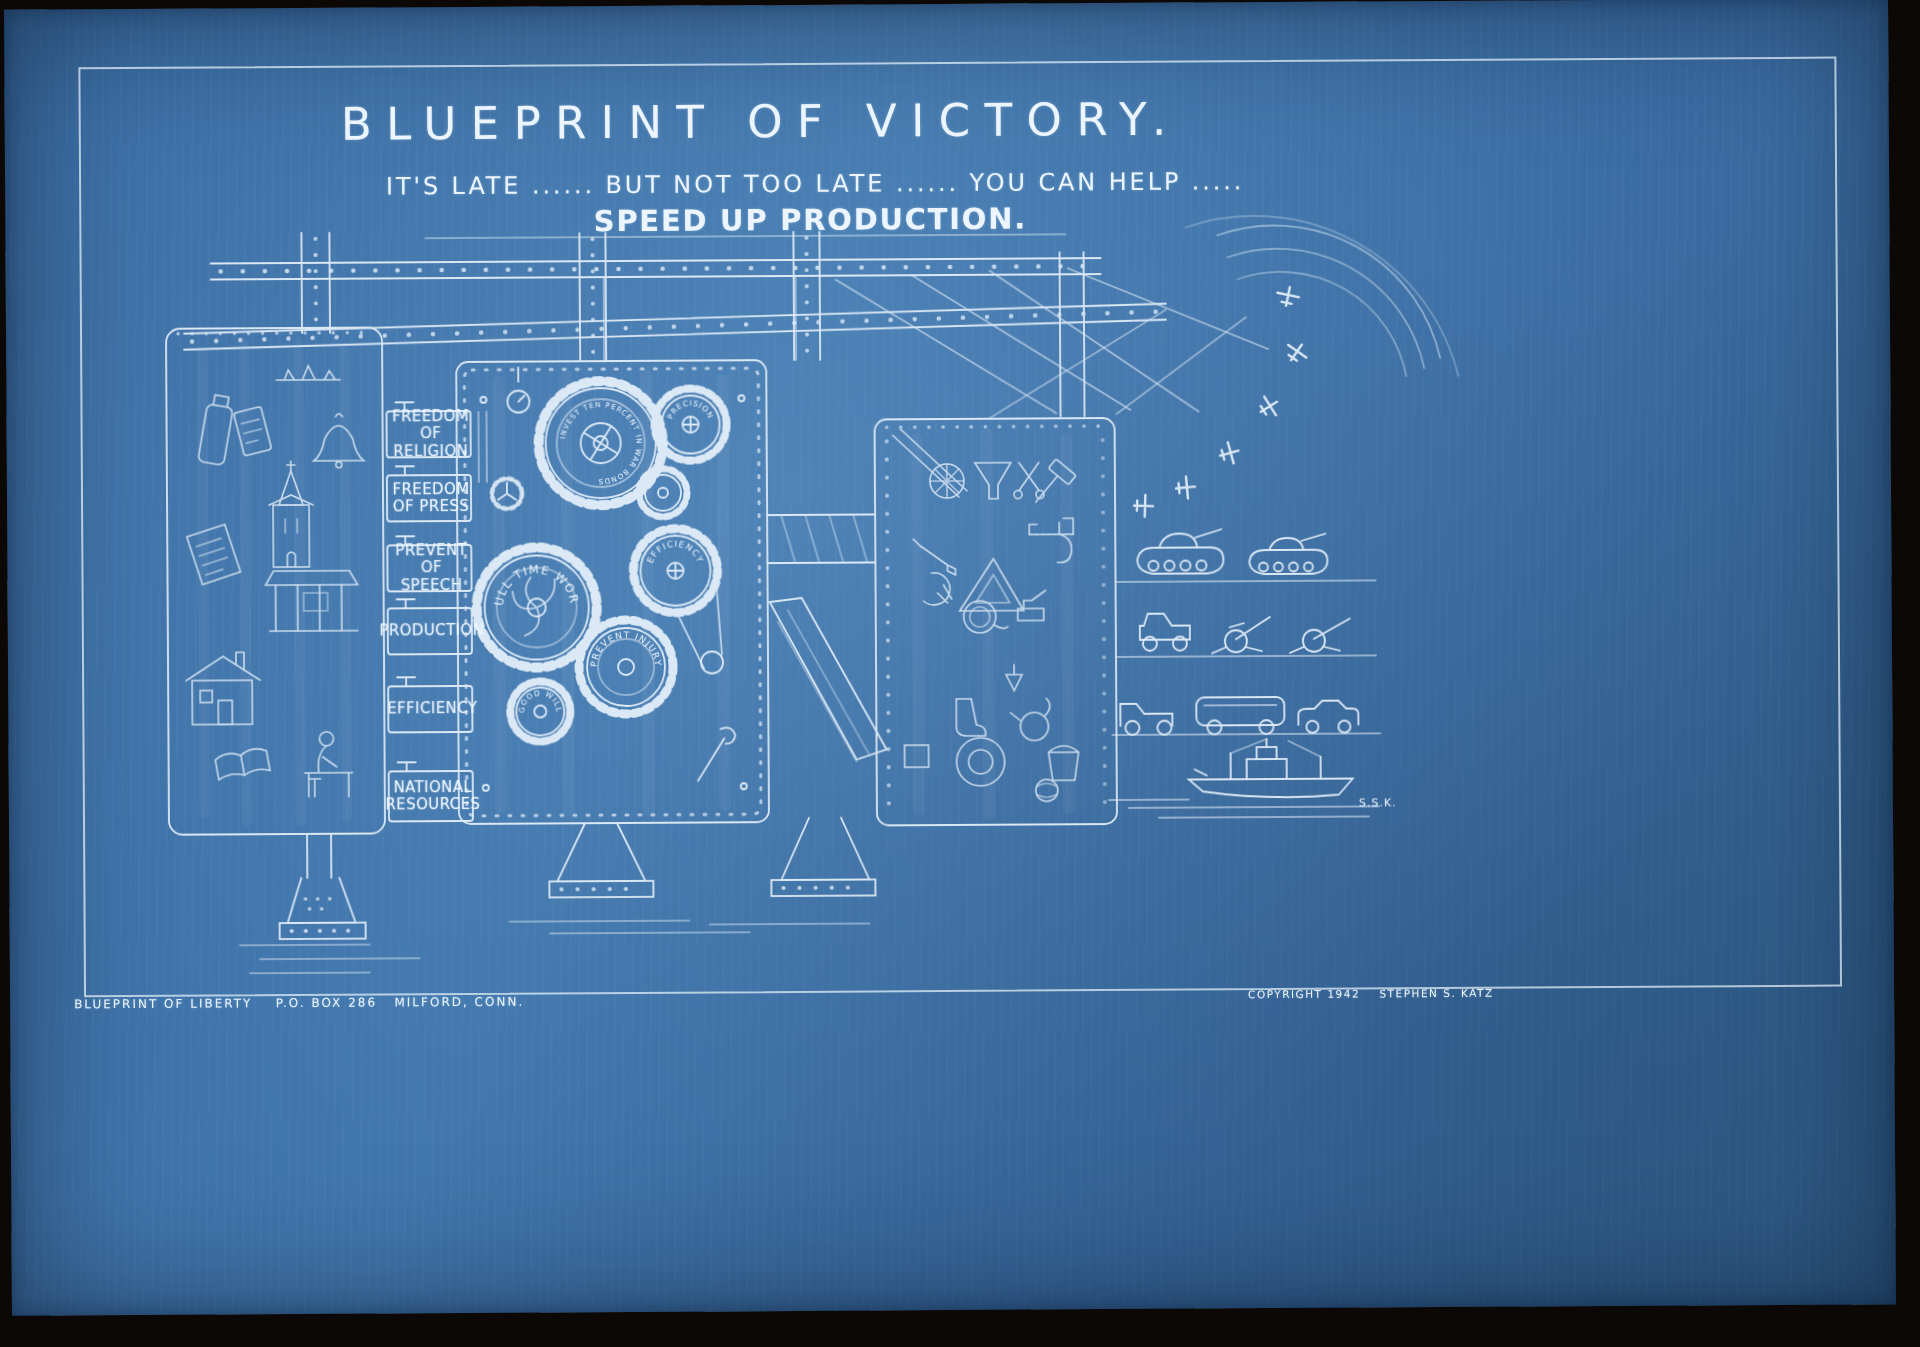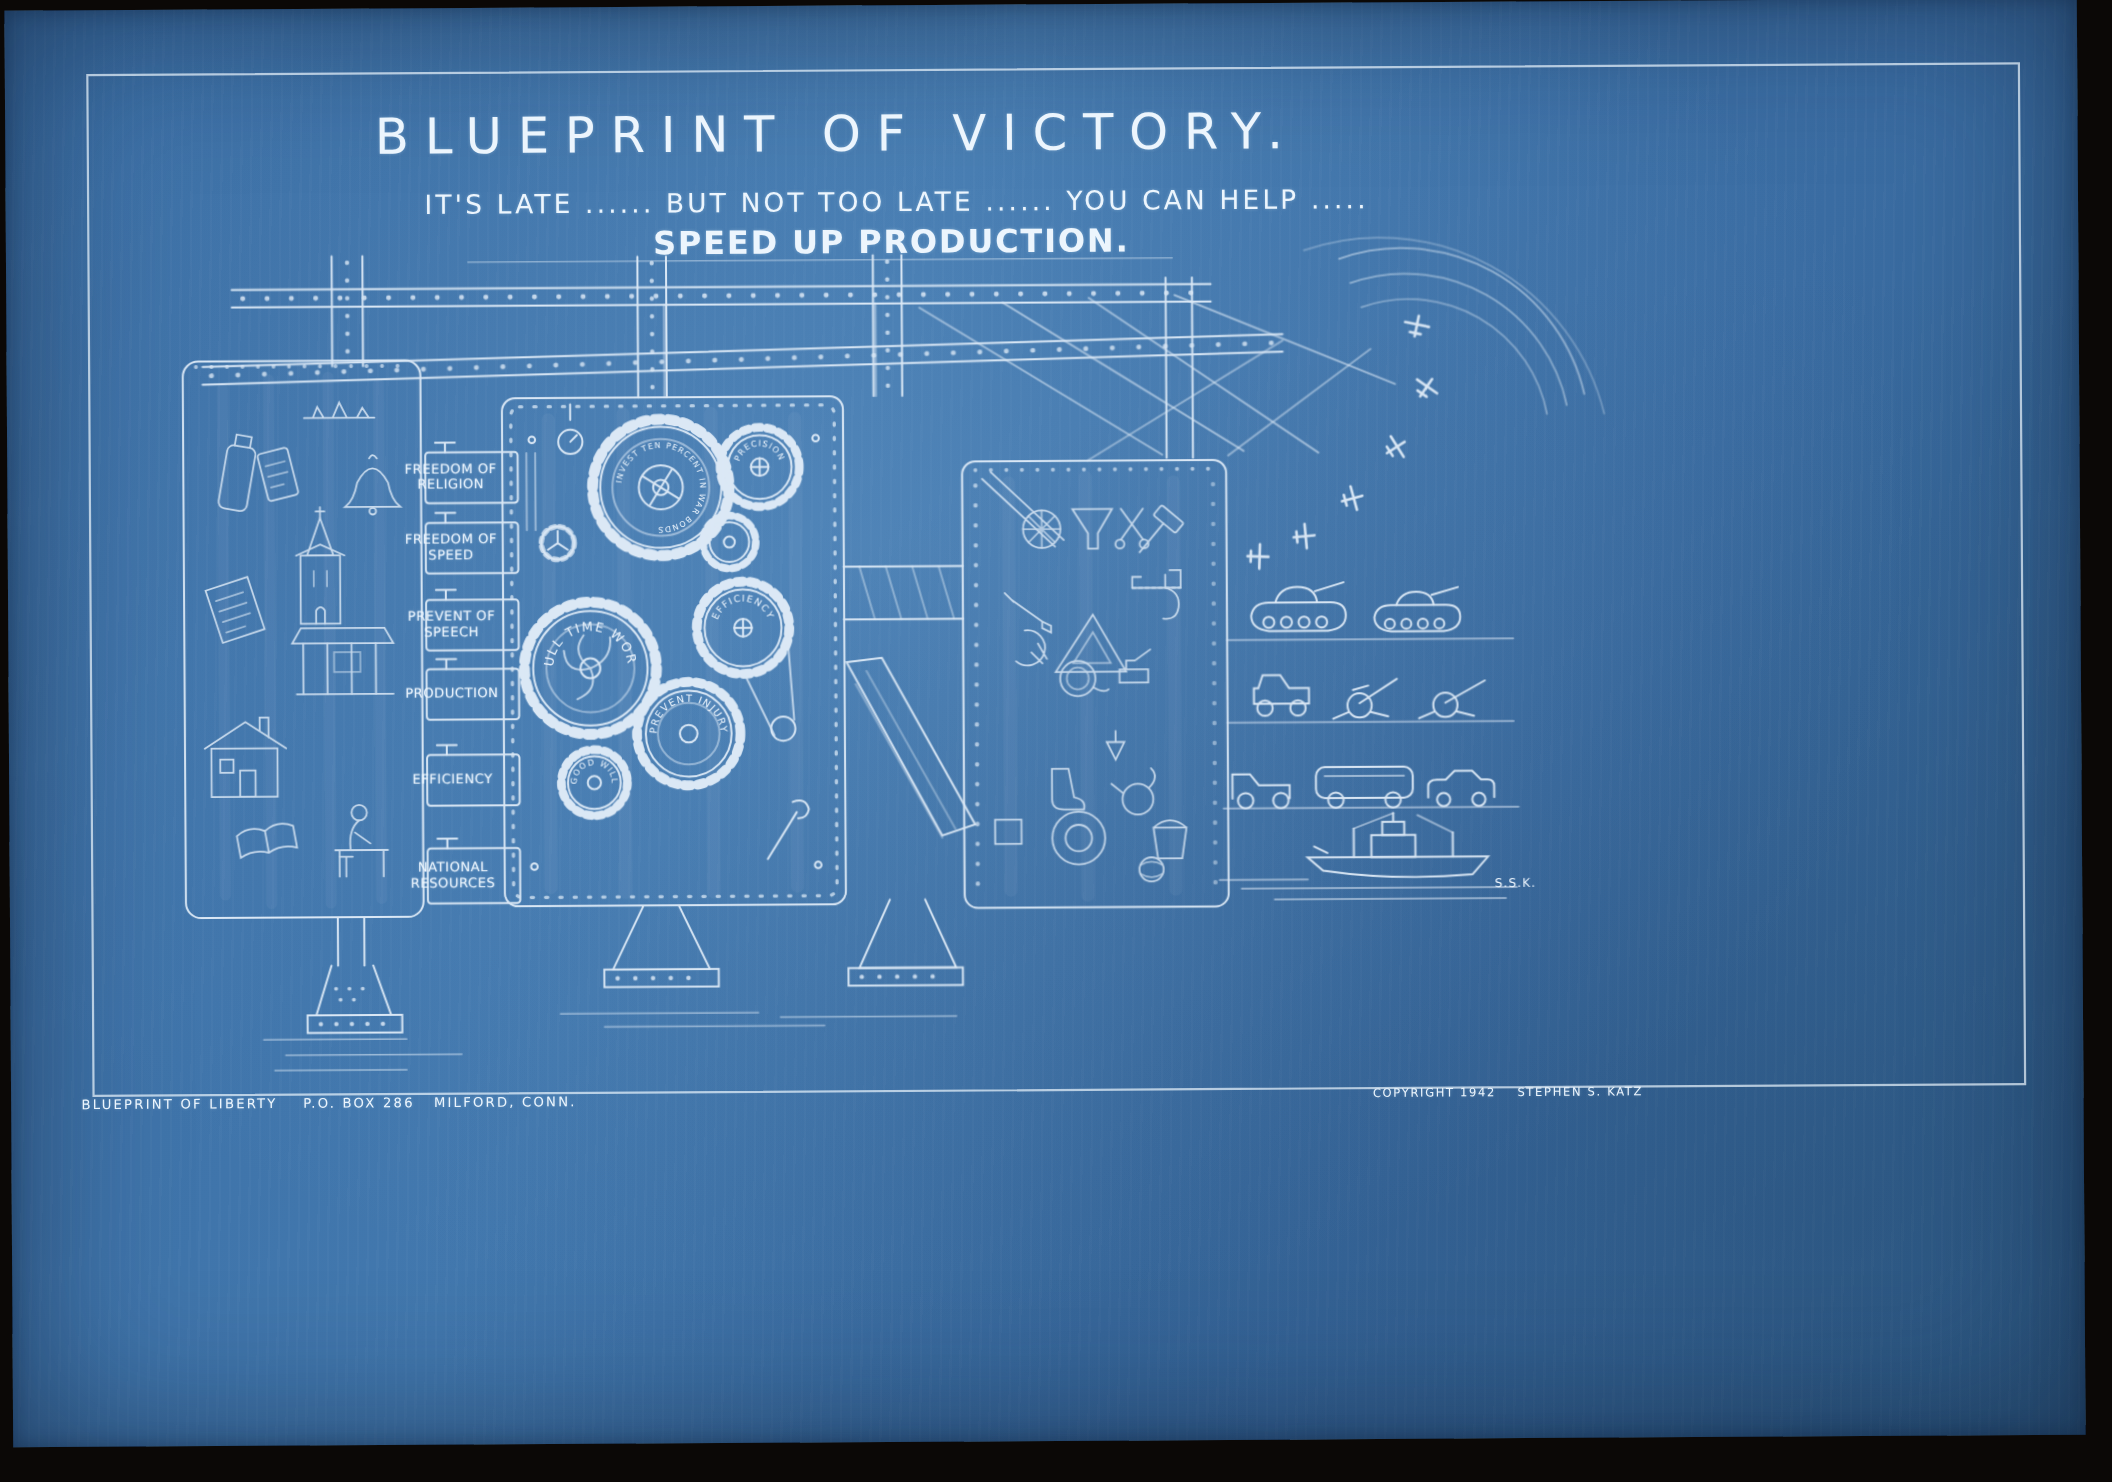--- a/index.html
+++ b/index.html
@@ -15,22 +15,22 @@
   }
   .frame{position:absolute;left:74px;top:58px;width:1754px;height:926px;border:2px solid rgba(236,246,253,.7);}
   .txt{position:absolute;color:#ecf5fd;font-family:"DejaVu Sans",sans-serif;
        text-shadow:0 0 3px rgba(215,240,255,.35);white-space:pre;}
   .title{left:0;top:90px;width:1512px;text-align:center;font-size:45px;letter-spacing:.32em;}
   .tagline{left:0;top:165px;width:1620px;text-align:center;font-size:24px;letter-spacing:.12em;}
   .emphasis{left:0;top:198px;width:1610px;text-align:center;font-size:29px;font-weight:bold;letter-spacing:.06em;}
   .footer-left{left:64px;top:988px;font-size:12px;letter-spacing:2px;}
   .footer-right{left:1238px;top:986px;font-size:10.5px;letter-spacing:1.5px;}
   .drawing{position:absolute;left:0;top:225px;width:1700px;height:790px;}
-  .drawer-label{position:absolute;left:359px;width:88px;height:46px;color:#eef6fe;
-       font-family:"DejaVu Sans",sans-serif;font-size:12px;line-height:1.15;text-align:center;
+  .drawer-label{position:absolute;left:380px;width:88px;height:46px;color:#eef6fe;
+       font-family:"DejaVu Sans",sans-serif;font-size:15px;line-height:1.15;text-align:center;
        letter-spacing:.4px;display:flex;align-items:center;justify-content:center;
        text-shadow:0 0 2px rgba(215,240,255,.45);}
   svg{overflow:visible;}
 </style>
 </head>
 <body>
 
 <div class="sheet">
   <div class="frame"></div>
 
@@ -418,21 +418,21 @@
         <textPath href="#arc-prevent" startOffset="50%">PREVENT INJURY</textPath>
       </text>
       <text font-size="7.5" letter-spacing="1" text-anchor="middle">
         <textPath href="#arc-goodwill" startOffset="50%">GOOD WILL</textPath>
       </text>
       <text x="1350" y="580" font-size="11" letter-spacing="1">S.S.K.</text>
     </g>
   </svg>
 
   <div class="drawer-label" style="top:404px">FREEDOM OF RELIGION</div>
-  <div class="drawer-label" style="top:468px">FREEDOM OF SPEED</div>
+  <div class="drawer-label" style="top:468px">FREEDOM OF PRESS</div>
   <div class="drawer-label" style="top:538px">PREVENT OF SPEECH</div>
   <div class="drawer-label" style="top:601px">PRODUCTION</div>
   <div class="drawer-label" style="top:679px">EFFICIENCY</div>
   <div class="drawer-label" style="top:764px;height:50px">NATIONAL RESOURCES</div>
 
   <div class="txt footer-left">BLUEPRINT OF LIBERTY    P.O. BOX 286   MILFORD, CONN.</div>
   <div class="txt footer-right">COPYRIGHT 1942    STEPHEN S. KATZ</div>
 </div>
 
 </body></html>

